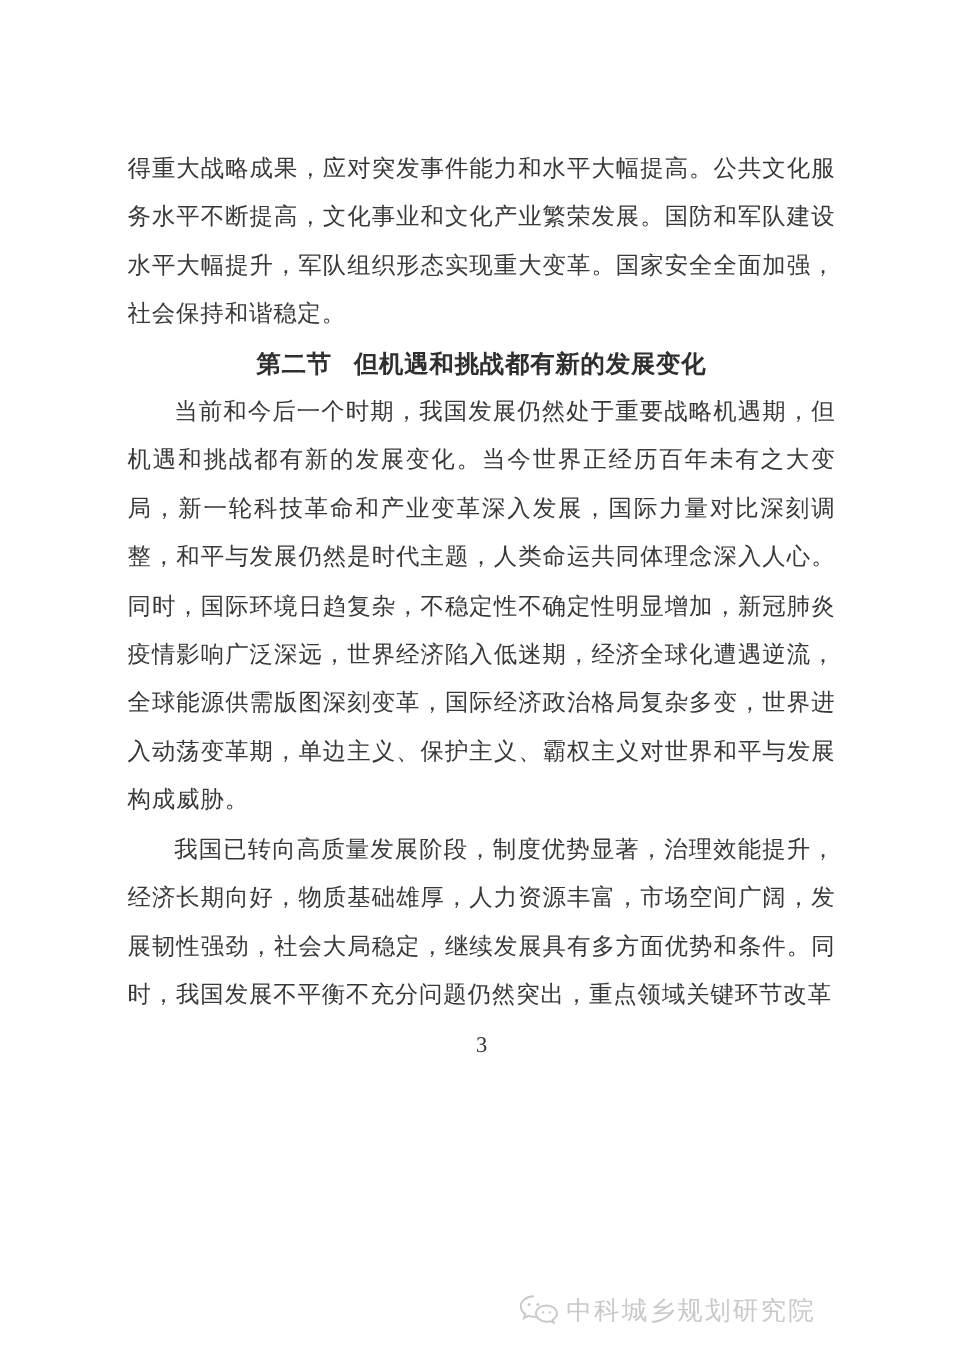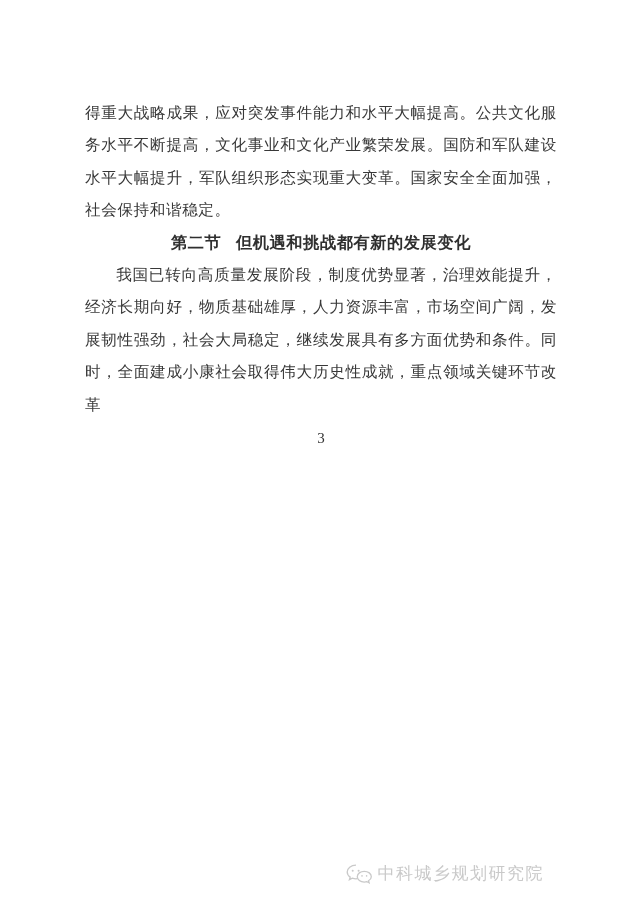--- a/index.html
+++ b/index.html
@@ -46,21 +46,21 @@
     text-align: center;
     font-size: 15px;
     line-height: 30px;
     color: #333333;
     letter-spacing: 0;
   }
   .watermark {
     position: absolute;
     right: 16px; bottom: 20px;
     display: flex;
-    align-items: flex-end;
+    align-items: center;
     gap: 6px;
     color: #c9c9c9;
     font-size: 17px;
     letter-spacing: 1.5px;
     user-select: none;
   }
   .wm-icon { display: inline-flex; align-items: center; }
 </style>
 </head>
 <body>
@@ -69,22 +69,23 @@
   <div class="content">
 
     <p class="para no-indent">得重大战略成果，应对突发事件能力和水平大幅提高。公共文化服务水平不断提高，文化事业和文化产业繁荣发展。国防和军队建设水平大幅提升，军队组织形态实现重大变革。国家安全全面加强，社会保持和谐稳定。</p>
 
 
     <h2 class="section-heading">
       <span>第二节</span>
       <span>但机遇和挑战都有新的发展变化</span>
     </h2>
 
+    <p class="para">当前和今后一个时期，我国发展仍然处于重要战略机遇期，但机遇和挑战都有新的发展变化。当今世界正经历百年未有之大变局，新一轮科技革命和产业变革深入发展，国际力量对比深刻调整，和平与发展仍然是时代主题，人类命运共同体理念深入人心。同时，国际环境日趋复杂，不稳定性不确定性明显增加，新冠肺炎疫情影响广泛深远，世界经济陷入低迷期，经济全球化遭遇逆流，全球能源供需版图深刻变革，国际经济政治格局复杂多变，世界进入动荡变革期，单边主义、保护主义、霸权主义对世界和平与发展构成威胁。</p>
 
-    <p class="para">我国已转向高质量发展阶段，制度优势显著，治理效能提升，经济长期向好，物质基础雄厚，人力资源丰富，市场空间广阔，发展韧性强劲，社会大局稳定，继续发展具有多方面优势和条件。同时，全面建成小康社会取得伟大历史性成就，重点领域关键环节改革</p>
+    <p class="para">我国已转向高质量发展阶段，制度优势显著，治理效能提升，经济长期向好，物质基础雄厚，人力资源丰富，市场空间广阔，发展韧性强劲，社会大局稳定，继续发展具有多方面优势和条件。同时，我国发展不平衡不充分问题仍然突出，重点领域关键环节改革</p>
 
     <div class="page-number">3</div>
   </div>
 
   <div class="watermark">
     <span class="wm-icon">
       <svg width="26" height="21" viewBox="0 0 26 21" aria-hidden="true">
         <g fill="none" stroke="#c9c9c9" stroke-width="1.3">
           <path d="M10 1.2 C 4.9 1.2 1.2 4.2 1.2 7.9 c 0 2.1 1.2 3.9 3 5.2 l -0.8 2.6 2.9 -1.5 c 1.1 0.4 2.4 0.6 3.7 0.6 0.4 0 0.8 0 1.2 -0.1"></path>
           <path d="M18.3 7.3 c -3.9 0 -7 2.4 -7 5.4 0 3 3.1 5.4 7 5.4 0.9 0 1.8 -0.1 2.6 -0.4 l 2.2 1.1 -0.6 -2 c 1.7 -1 2.8 -2.5 2.8 -4.1 0 -3 -3.1 -5.4 -7 -5.4 z"></path>

